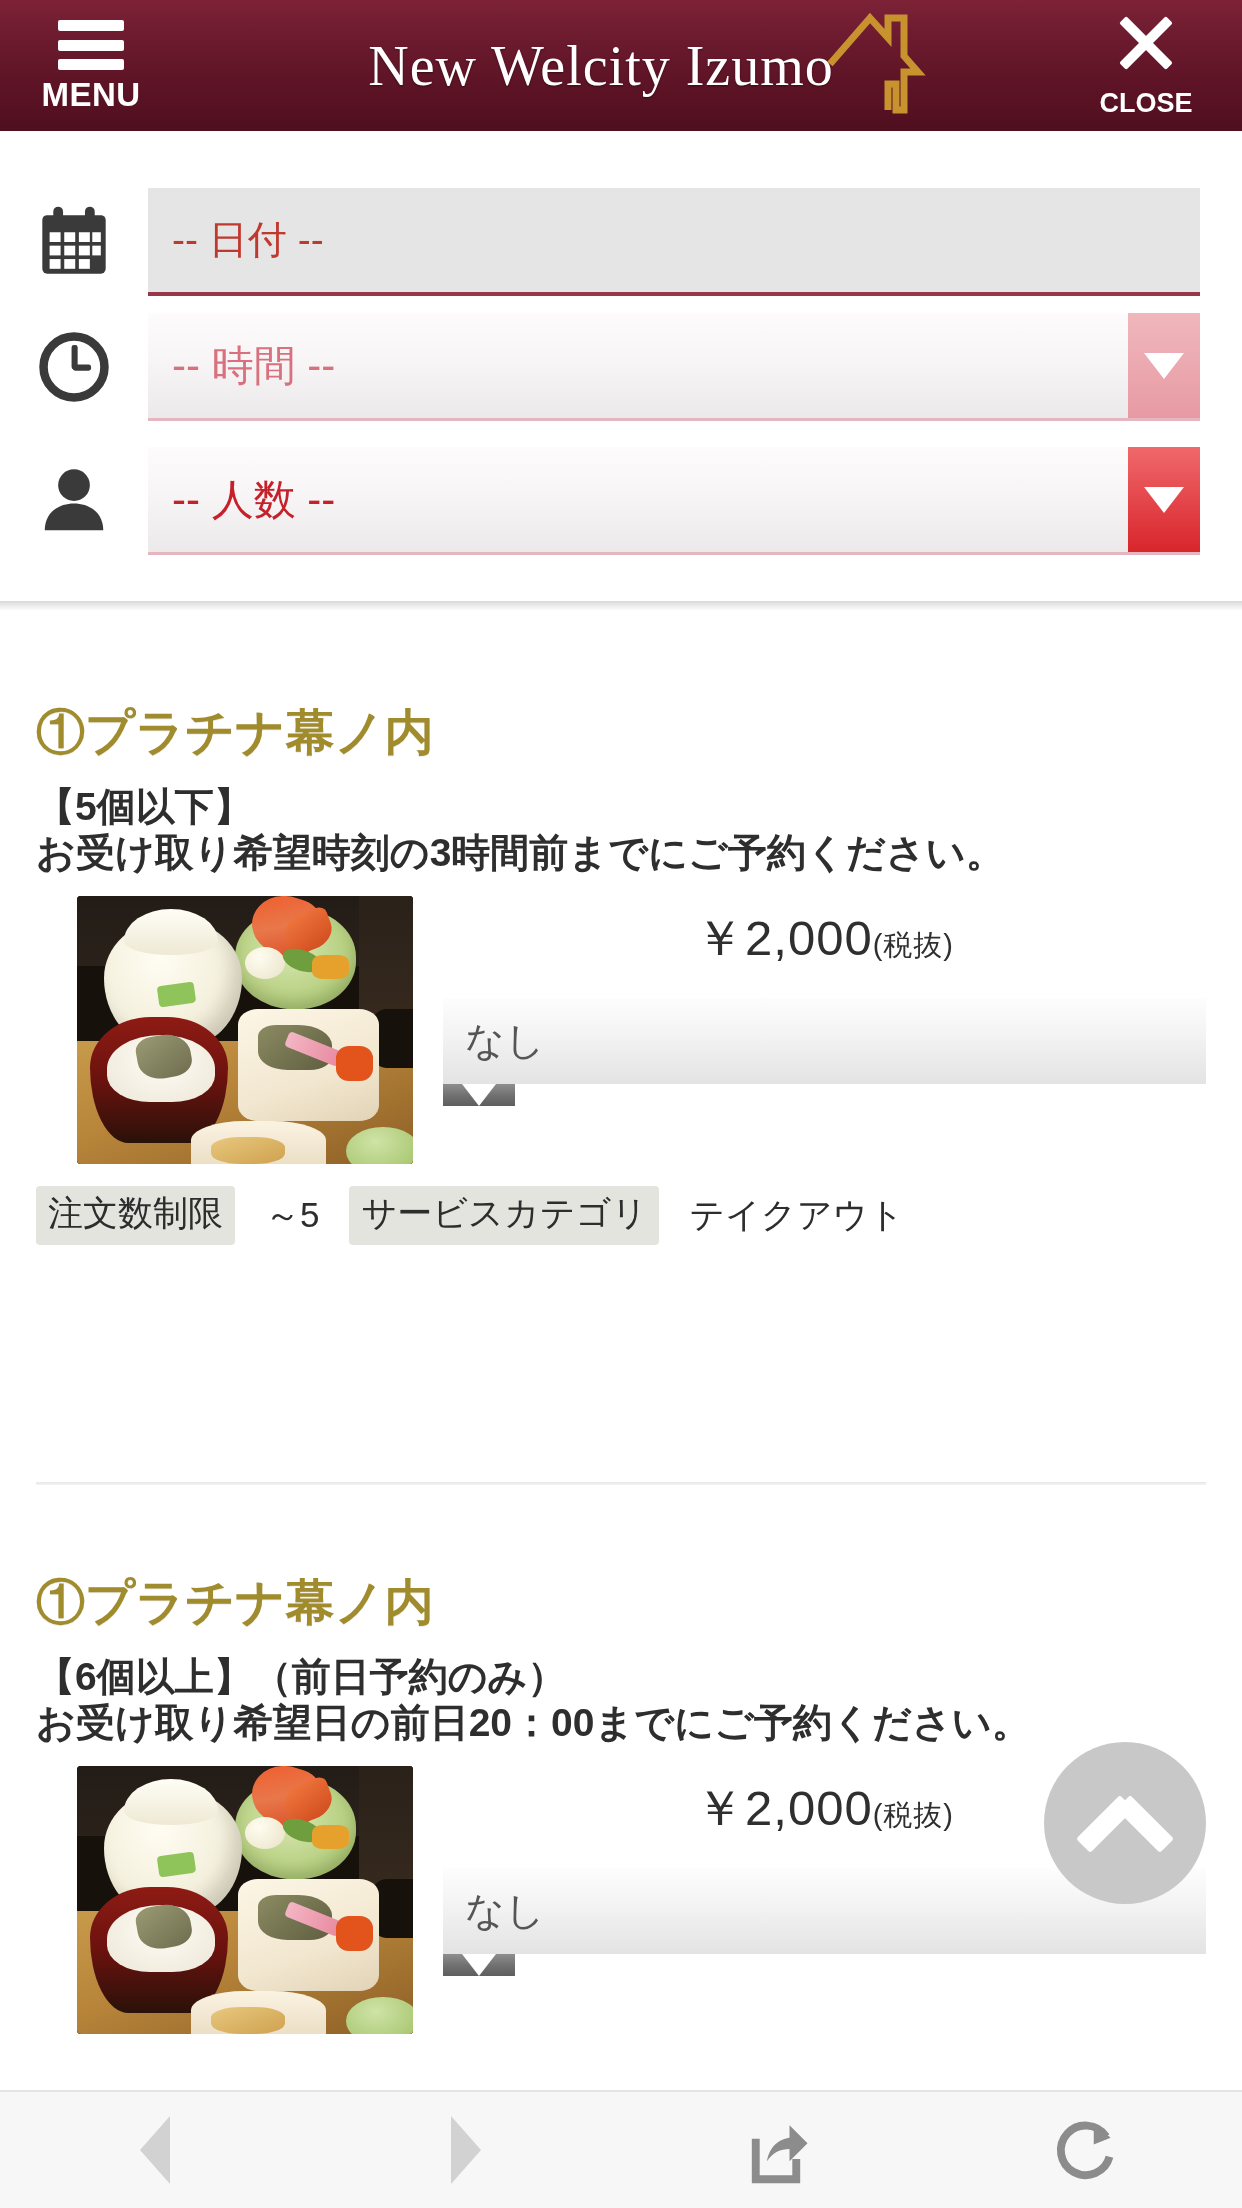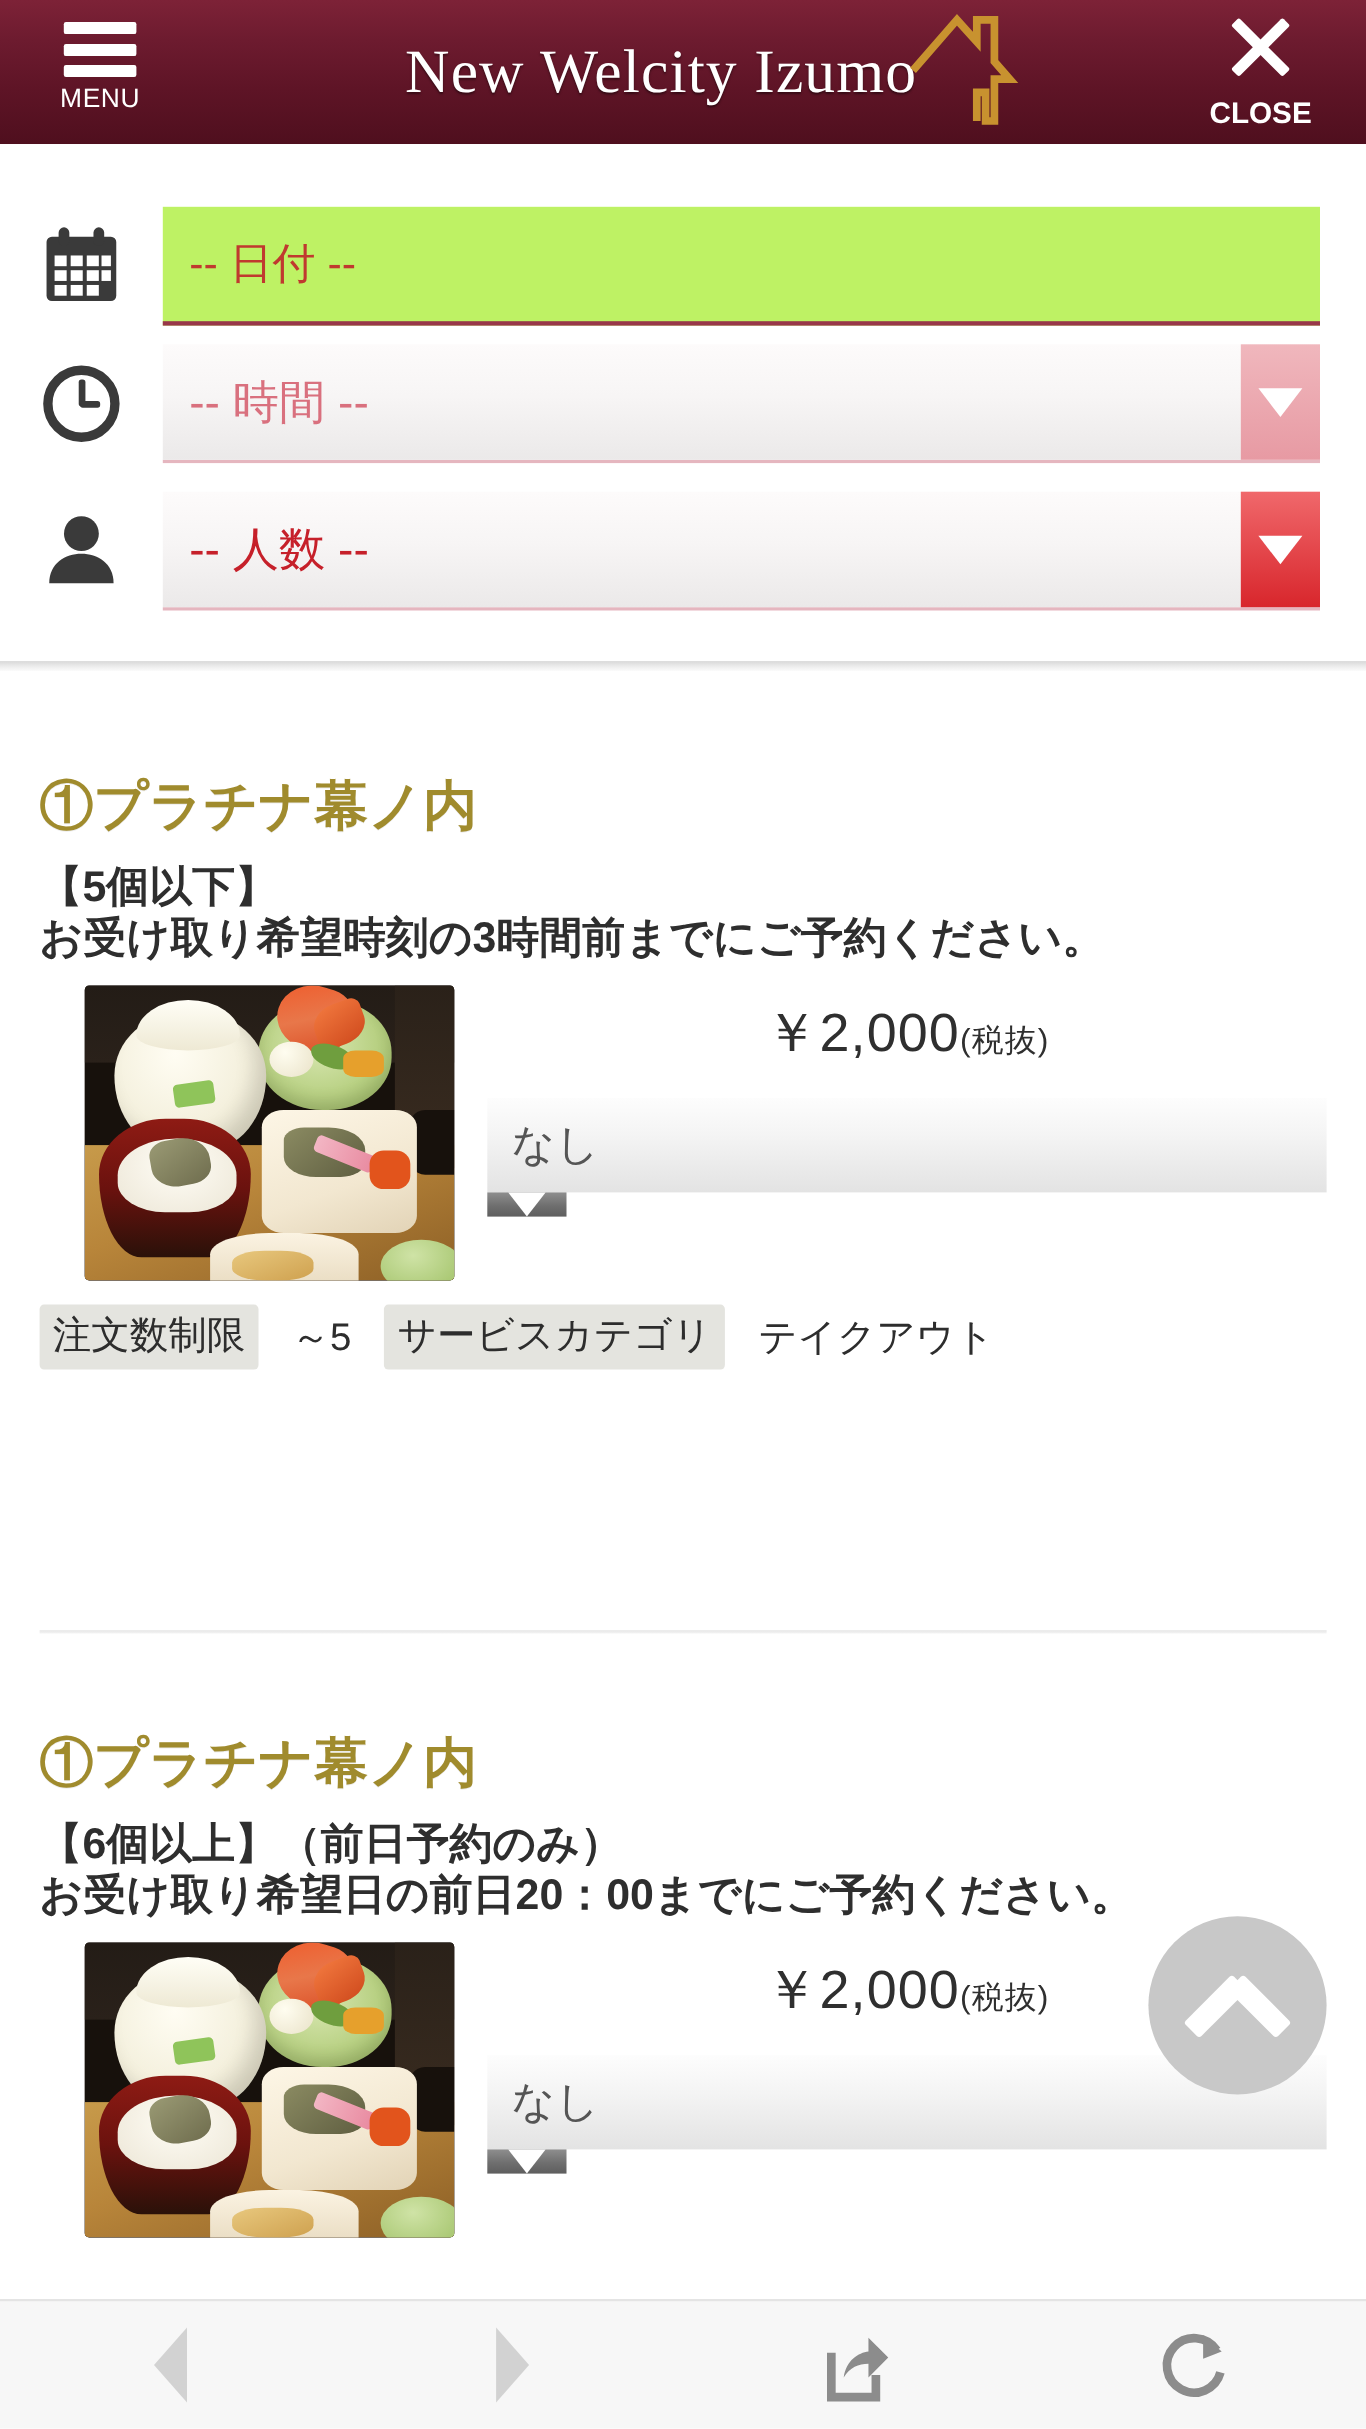--- a/index.html
+++ b/index.html
@@ -16,21 +16,21 @@
     position:absolute; left:0; top:0; width:1242px; height:131px;
     background: linear-gradient(to bottom, #7d2237 0%, #6d1b2f 28%, #5e1426 62%, #4f0f1e 100%);
     overflow:hidden;
   }
   .hdr-menu {
     position:absolute; left:36px; top:14px; width:110px; height:105px;
     display:flex; flex-direction:column; align-items:center; justify-content:flex-start;
   }
   .burger { width:66px; height:50px; display:flex; flex-direction:column; justify-content:space-between; margin-top:6px;}
   .burger span { display:block; height:11px; background:#fff; border-radius:2px; }
-  .hdr-menu .lbl { color:#fff; font-size:24px; font-weight:normal; letter-spacing:0.5px; margin-top:6px; font-family:"Liberation Sans", sans-serif;}
+  .hdr-menu .lbl { color:#fff; font-size:33px; font-weight:bold; letter-spacing:0.5px; margin-top:6px; font-family:"Liberation Sans", sans-serif;}
 
   .hdr-title {
     position:absolute; left:0; top:0; width:1242px; height:131px;
     display:flex; align-items:center; justify-content:center;
     pointer-events:none;
   }
   .hdr-title .txt {
     color:#fff; font-family:"Liberation Serif","DejaVu Serif",serif;
     font-size:56px; letter-spacing:1px; white-space:nowrap;
     text-shadow:0 1px 2px rgba(0,0,0,.45);
@@ -50,21 +50,21 @@
   .hdr-close .lbl { color:#fff; font-size:27px; font-weight:bold; margin-top:18px;text-align:center; }
 
   
   .form { position:absolute; left:0; top:131px; width:1242px; height:520px; background:#fff; }
   .frow { position:absolute; left:0; width:1242px; display:flex; align-items:center; }
   .fico { width:148px; display:flex; align-items:center; justify-content:center; flex:none; }
   .fctl { position:relative; flex:1; margin-right:42px; height:108px; }
 
   .fld-date {
     width:100%; height:100%;
-    background:#bef264;
+    background:#e5e5e5;
     border:none; border-bottom:4px solid #98374a;
     display:flex; align-items:center; padding-left:24px;
     font-size:39px; color:#c0392f; font-family:"Liberation Sans",sans-serif;
   }
   .sel-wrap {
     width:100%; height:100%;
     display:flex; align-items:stretch;
     border-bottom:3px solid #e5b6bf;
   }
   .sel-face {

